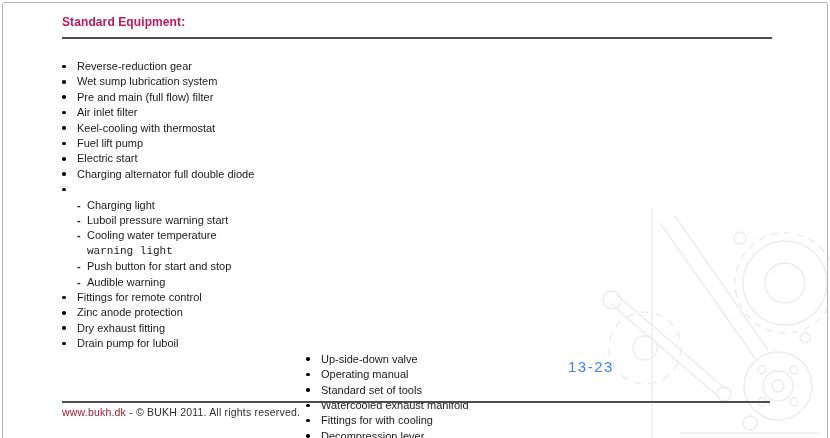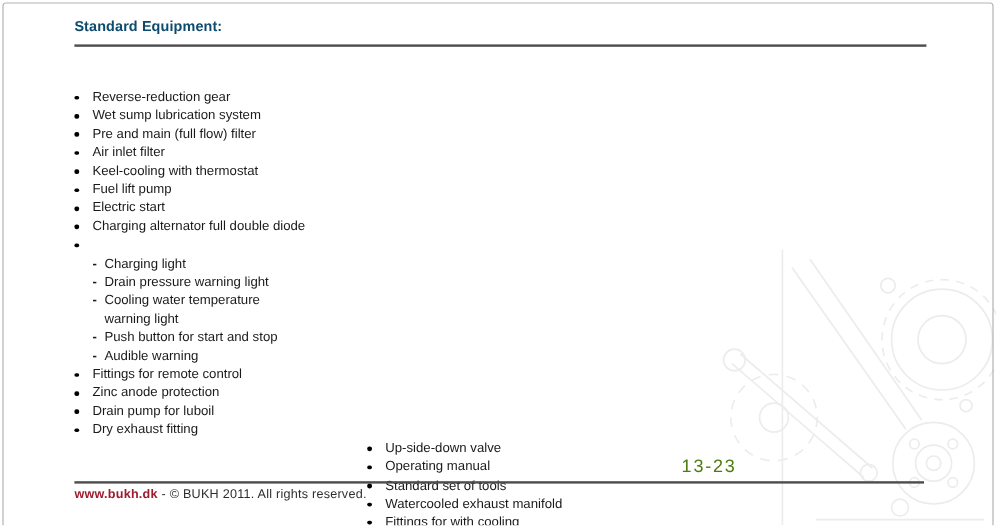--- a/index.html
+++ b/index.html
@@ -7,56 +7,56 @@
     position:relative; width:830px; height:438px; background:#ffffff;
     font-family:"Liberation Sans", sans-serif; overflow:hidden;
   }
   #frame {
     position:absolute; left:2px; top:2px; right:2px; bottom:-3px;
     border:1px solid #b3b3b3; border-radius:3px; pointer-events:none;
   }
   
   #page-title {
     position:absolute; left:62px; top:15px;
-    font-size:12px; font-weight:bold; color:#0c4a6e; letter-spacing:.1px;
+    font-size:12px; font-weight:bold; color:#be185d; letter-spacing:.1px;
   }
   #header-rule {
     position:absolute; left:62px; top:37px; width:710px; height:2px; background:#4d4d4d;
   }
   
-  .col { position:absolute; top:74px; }
+  .col { position:absolute; top:59px; }
   #col-1 { left:62px;  width:242px; }
   #col-2 { left:306px; width:244px; }
   .line {
     display:flex; align-items:flex-start;
     font-size:11px; line-height:15.4px; min-height:15.4px; color:#1a1a1a;
   }
   .line .bdot { flex:0 0 15px; }
   .line .bdot::before {
     content:""; display:block; width:3.5px; height:3.5px; border-radius:50%;
     background:#000; margin-top:5.6px;
   }
   .line.dash { padding-left:15px; }
   .line .dashm { flex:0 0 10px; font-weight:bold; }
-  .line.dashcont { padding-left:25px; }
+  .line.dashcont { padding-left:25px;font-family:Liberation Mono, monospace; }
   
   #page-number-watermark {
-    position:absolute; left:568px; top:380px; font-size:15px; letter-spacing:1.5px;
-    color:#4d7c0f; z-index:1;
+    position:absolute; left:568px; top:358px; font-size:15px; letter-spacing:1.5px;
+    color:#3b82f6; z-index:1;
   }
   #engine-art { position:absolute; left:590px; top:208px; z-index:0; }
   
   #footer-rule {
     position:absolute; left:62px; top:401px; width:708px; height:2px; background:#4d4d4d; z-index:2;
   }
   #footer-text {
     position:absolute; left:62px; top:406px; font-size:10.5px; color:#2e2e2e;
     letter-spacing:.2px; z-index:2;
   }
-  #footer-link { color:#9d1c2e; font-weight:bold; text-decoration:none; cursor:pointer; }
+  #footer-link { color:#9d1c2e; font-weight:normal; text-decoration:none; cursor:pointer; }
   .footer-rest { white-space:pre-wrap; }
   .z { position:relative; z-index:2; }
 </style>
 </head>
 <body>
 
 <div id="page">
 
   <svg id="engine-art" width="240" height="230" viewBox="0 0 240 230" fill="none" stroke="#ececec" stroke-width="1.4">
     <line x1="62" y1="0" x2="62" y2="230"></line>
@@ -126,21 +126,21 @@
       </div>
       <div class="line bullet">
         <span class="bdot"></span>
       </div>
       <div class="line dash">
         <span class="dashm">-</span>
         <span class="txt">Charging light</span>
       </div>
       <div class="line dash">
         <span class="dashm">-</span>
-        <span class="txt">Drain pressure warning light</span>
+        <span class="txt">Luboil pressure warning start</span>
       </div>
       <div class="line dash">
         <span class="dashm">-</span>
         <span class="txt">Cooling water temperature</span>
       </div>
       <div class="line dashcont">
         <span class="txt">warning light</span>
       </div>
       <div class="line dash">
         <span class="dashm">-</span>
@@ -153,25 +153,25 @@
       <div class="line bullet">
         <span class="bdot"></span>
         <span class="txt">Fittings for remote control</span>
       </div>
       <div class="line bullet">
         <span class="bdot"></span>
         <span class="txt">Zinc anode protection</span>
       </div>
       <div class="line bullet">
         <span class="bdot"></span>
+        <span class="txt">Dry exhaust fitting</span>
+      </div>
+      <div class="line bullet">
+        <span class="bdot"></span>
         <span class="txt">Drain pump for luboil</span>
-      </div>
-      <div class="line bullet">
-        <span class="bdot"></span>
-        <span class="txt">Dry exhaust fitting</span>
       </div>
     </div>
   <div id="col-2" class="col z">
       <div class="line bullet">
         <span class="bdot"></span>
         <span class="txt">Up-side-down valve</span>
       </div>
       <div class="line bullet">
         <span class="bdot"></span>
         <span class="txt">Operating manual</span>

